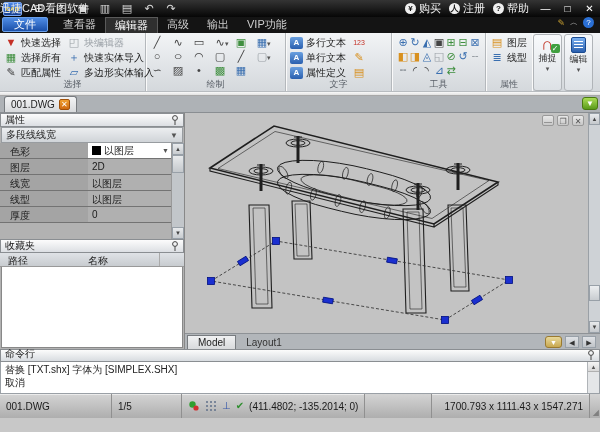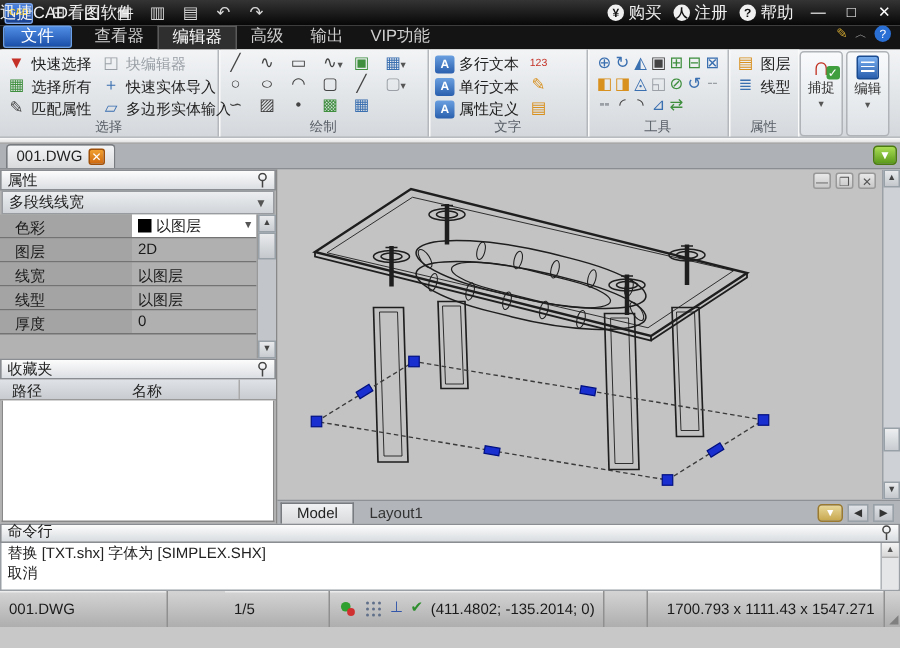--- a/index.html
+++ b/index.html
@@ -101,21 +101,21 @@
   #cmd-content { position:relative; height:32px; background:#fff; border:1px solid #9aa0a6; border-top:none; font-size:10px; padding:1px 14px 0 4px; line-height:13px; }
   #cmd-content .csb { position:absolute; right:0; top:0; bottom:0; width:12px; background:#e4e6e8; border-left:1px solid #b0b4b8; }
   #cmd-content .csb .arr { height:10px; font-size:6px; text-align:center; line-height:10px; color:#555; background:linear-gradient(#f4f4f4,#d8d8d8); border-bottom:1px solid #b0b0b0; }
   #cmd-input-row { height:14px; background:#d4d8dc; display:flex; align-items:center; padding:0 2px; gap:4px; border-bottom:1px solid #989ca0; }
   #cmd-input-row label { font-size:10px; }
   #cmd-input-row input { flex:1; height:12px; border:1px solid #98a0a8; background:#fff; font-size:10px; outline:none; }
 
   
   #statusbar { height:24px; background:linear-gradient(#d4d4d4,#aeaeae); display:flex; align-items:stretch; font-size:10px; color:#1a1a1a; }
   .sb-cell { display:flex; align-items:center; padding:0 6px; border-right:1px solid #909090; box-shadow:inset 0 1px 0 rgba(255,255,255,.55); }
-  .sb-file { width:112px; } .sb-page { width:70px;margin-left:38px; }
+  .sb-file { width:112px; } .sb-page { width:70px; }
   .sb-icons { gap:5px; }
   .sb-spacer { flex:1; border-right:1px solid #909090; }
   .sb-dims { width:158px; justify-content:flex-end; }
   .sb-grip { width:10px; display:flex; align-items:flex-end; justify-content:flex-end; color:#808080; font-size:8px; padding:0 1px 1px 0; }
   .si { font-size:10px; line-height:10px; }
 </style>
 </head>
 <body>
 
 <div id="app">

